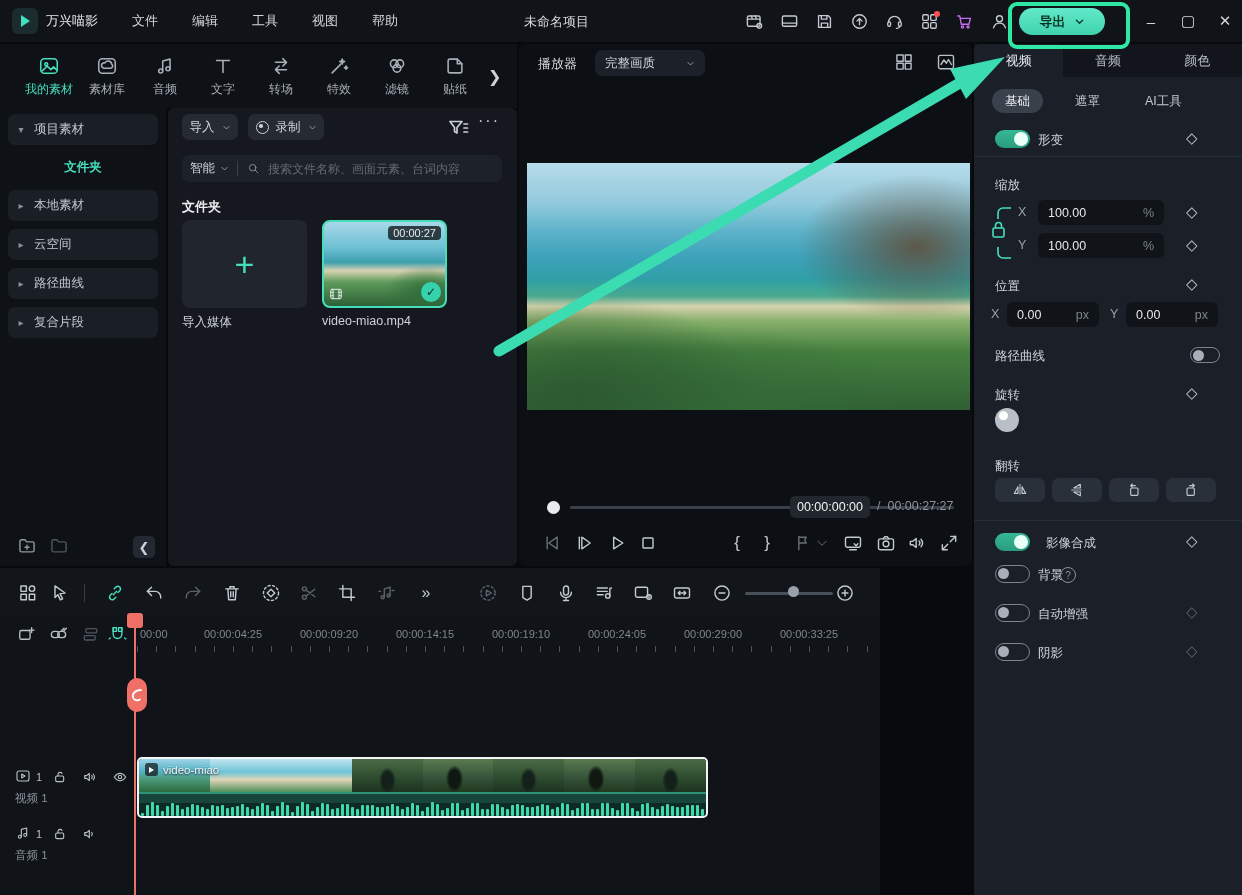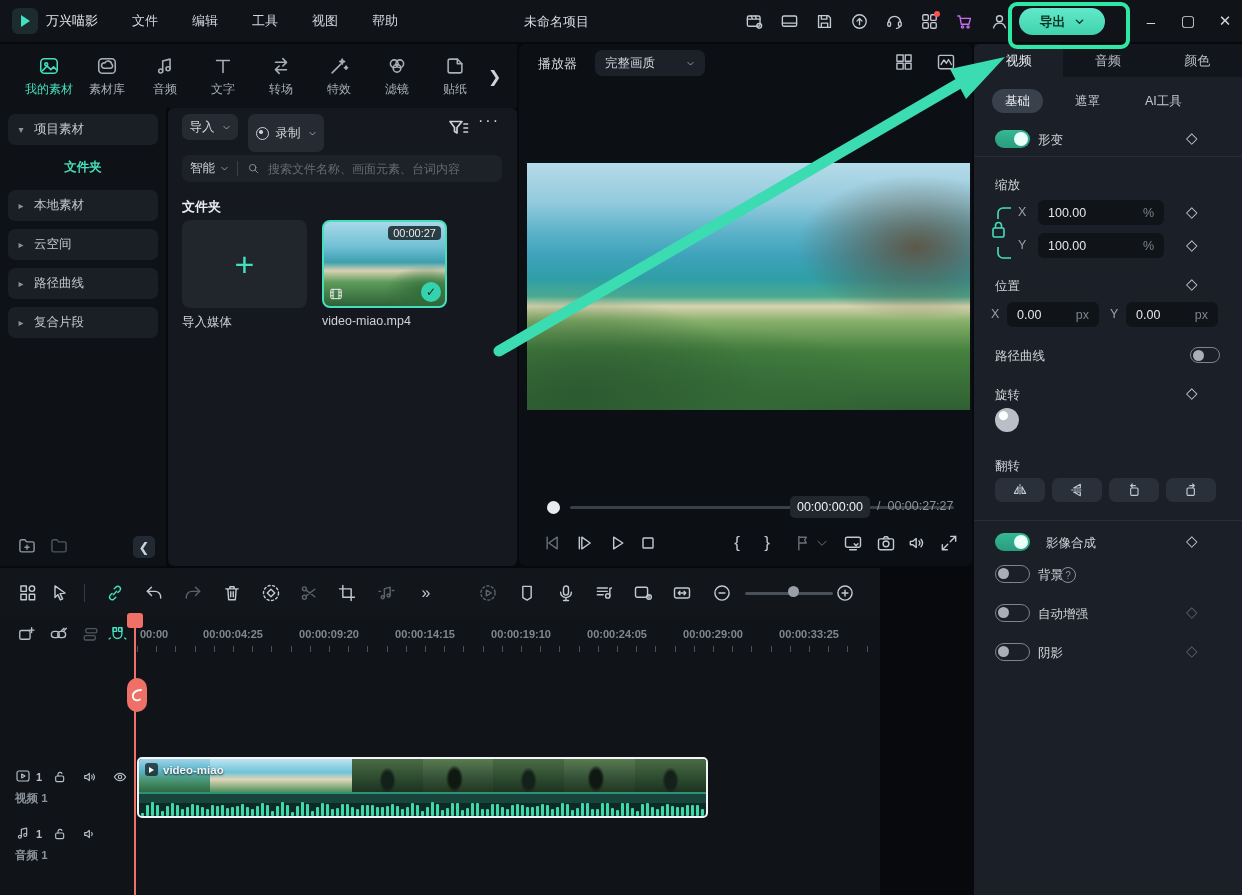--- a/index.html
+++ b/index.html
@@ -43,21 +43,21 @@
     color:#45dfbc;font-size:12.5px;font-weight:bold;}
   .side-bottom-icon{position:absolute;width:22px;height:22px;color:#9298a1;}
   .side-bottom-icon svg{width:20px;height:20px;}
   #collapse-btn{position:absolute;left:133px;top:536px;width:22px;height:22px;border-radius:5px;background:#232933;
     color:#cdd2d8;display:flex;align-items:center;justify-content:center;font-size:13px;}
 
   
   #media{left:168px;top:108px;width:349px;height:458px;background:#15181e;border-radius:6px;}
   .pill{background:#262b33;border-radius:7px;display:flex;align-items:center;justify-content:center;gap:7px;color:#d2d6dc;font-size:12.5px;}
   #import-btn{position:absolute;left:14px;top:6px;width:56px;height:26px;}
-  #record-btn{position:absolute;left:80px;top:6px;width:76px;height:38px;}
+  #record-btn{position:absolute;left:80px;top:6px;width:76px;height:26px;}
   .rec-dot{width:11px;height:11px;border:1.4px solid #ccd1d7;border-radius:50%;position:relative;}
   .rec-dot::after{content:"";position:absolute;left:2.6px;top:2.6px;width:3.6px;height:3.6px;border-radius:50%;background:#ccd1d7;}
   #filter-btn{position:absolute;left:278px;top:8px;width:24px;height:24px;color:#ccd1d7;}
   #more-btn{position:absolute;left:310px;top:4px;color:#ccd1d7;font-size:16px;letter-spacing:2px;}
   #searchbar{position:absolute;left:14px;top:47px;width:320px;height:27px;background:#1d2128;border-radius:7px;display:flex;align-items:center;}
   #smart-dd{display:flex;align-items:center;gap:5px;padding:0 8px;color:#cfd4da;font-size:12.5px;}
   #search-sep{width:1px;height:15px;background:#3a404a;}
   #search-input{flex:1;background:transparent;border:none;outline:none;color:#9aa0a9;font-size:12px;
     font-family:"Liberation Sans","DejaVu Sans",sans-serif;}
   #search-input::placeholder{color:#646b74;}
@@ -138,21 +138,21 @@
   #zoom-knob{position:absolute;left:788px;top:18px;width:11px;height:11px;border-radius:50%;background:#9aa0a8;}
 
   
   #meter{left:880px;top:568px;width:95px;height:327px;background:#161b21;}
   #meter-label{position:absolute;left:25px;top:17px;color:#c6cbd2;font-size:12.5px;}
   .mbar{position:absolute;top:50px;width:17px;height:268px;background:#10141a;border-radius:2px;}
   #meter-ticks{position:absolute;left:52px;top:50px;width:1px;height:268px;background:#4a515a;}
   .mval{position:absolute;left:58px;width:34px;text-align:left;color:#b9bfc7;font-size:11.5px;}
 
   
-  #timeline{left:0;top:617px;width:880px;height:278px;background:#101419;font-weight:bold;}
+  #timeline{left:0;top:617px;width:880px;height:278px;background:#101419;}
   .tl-head-icon{position:absolute;width:22px;height:22px;color:#b9bfc7;}
   .tl-head-icon svg{width:19px;height:19px;}
   .tl-head-icon.dim{color:#4f565f;}
   .tl-head-icon.teal{color:#45dfbc;}
   #ruler{position:absolute;left:137px;top:3px;width:743px;height:34px;}
   .rtick{position:absolute;top:8px;color:#7f868f;font-size:11px;width:96px;text-align:center;}
   #ruler-minor{position:absolute;left:0;top:26px;width:743px;height:6px;
      background:repeating-linear-gradient(90deg,#4a515a 0 1px,transparent 1px 19.2px);}
   .trk-icon{position:absolute;width:18px;height:18px;color:#b9bfc7;}
   .trk-icon svg{width:16px;height:16px;}

